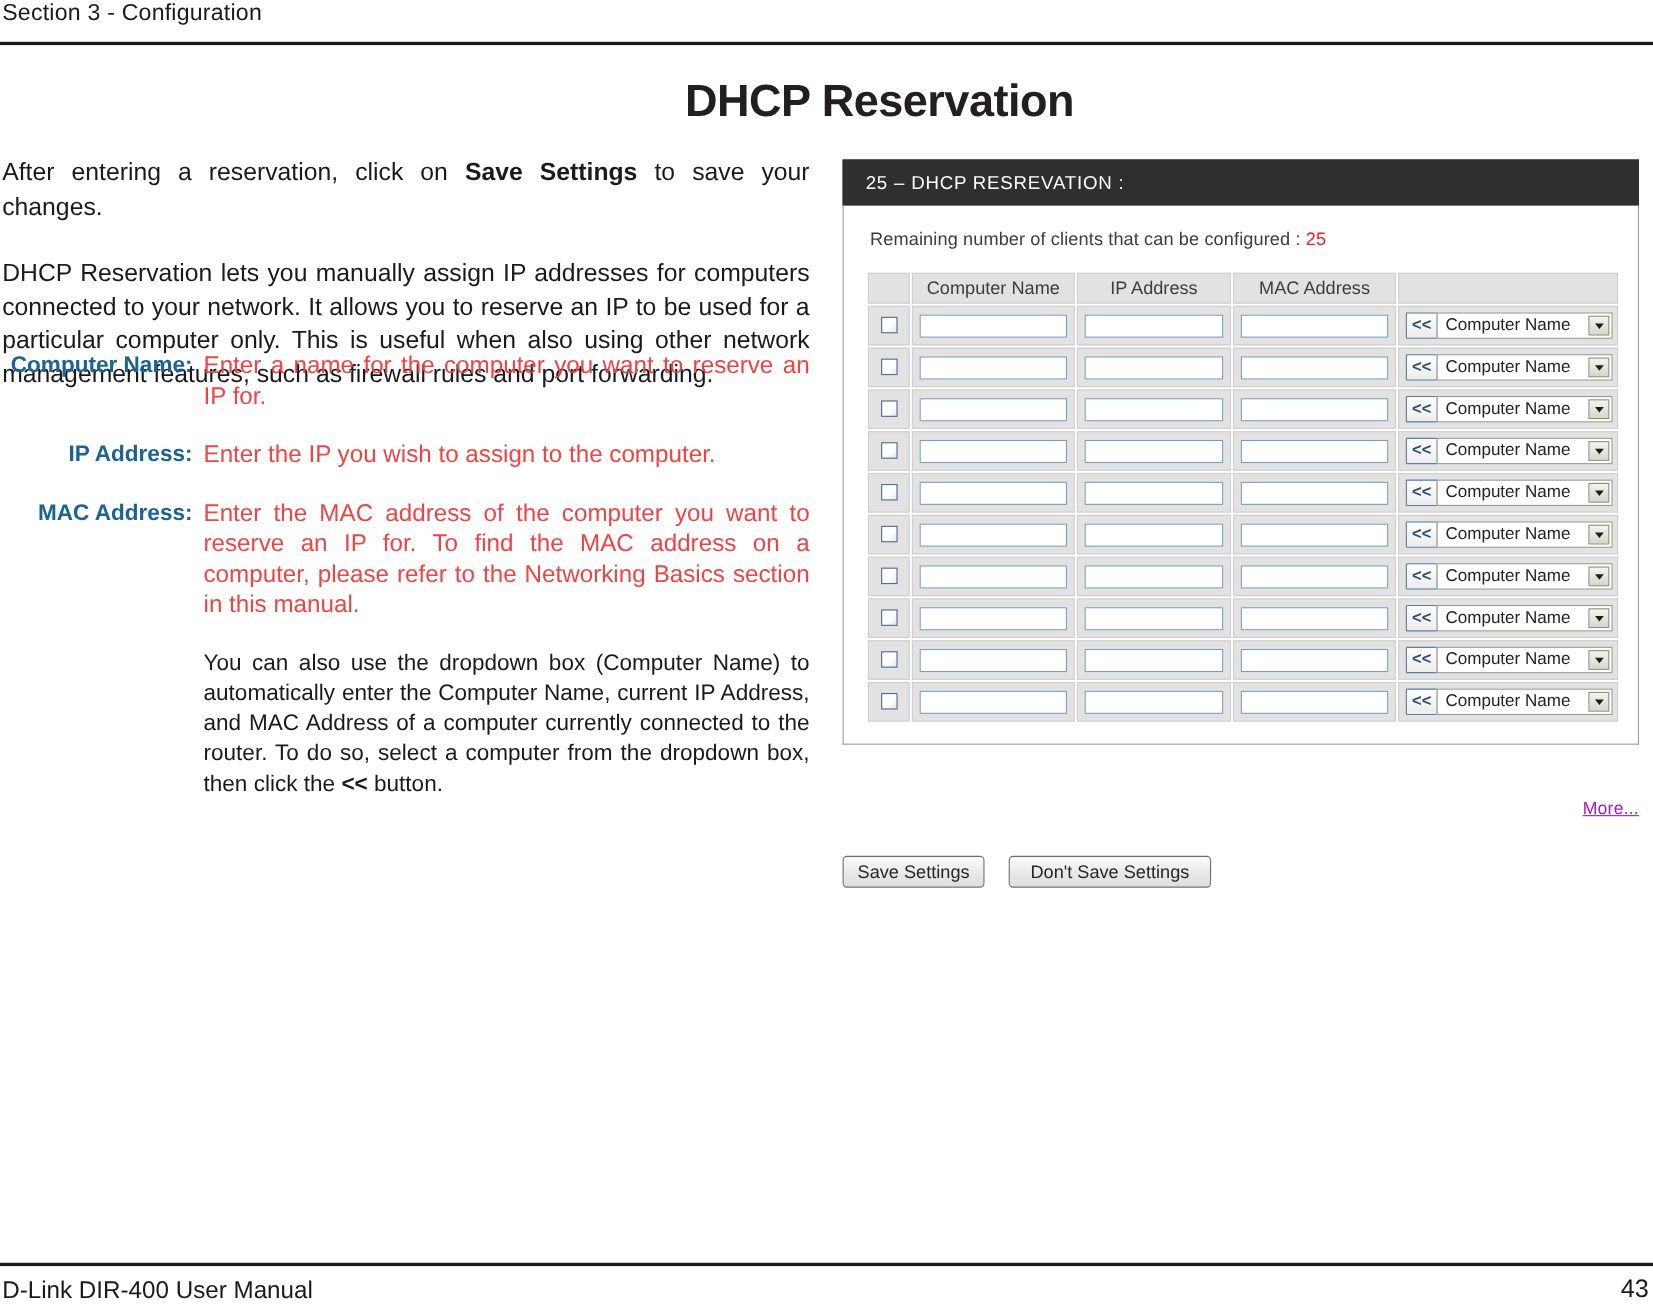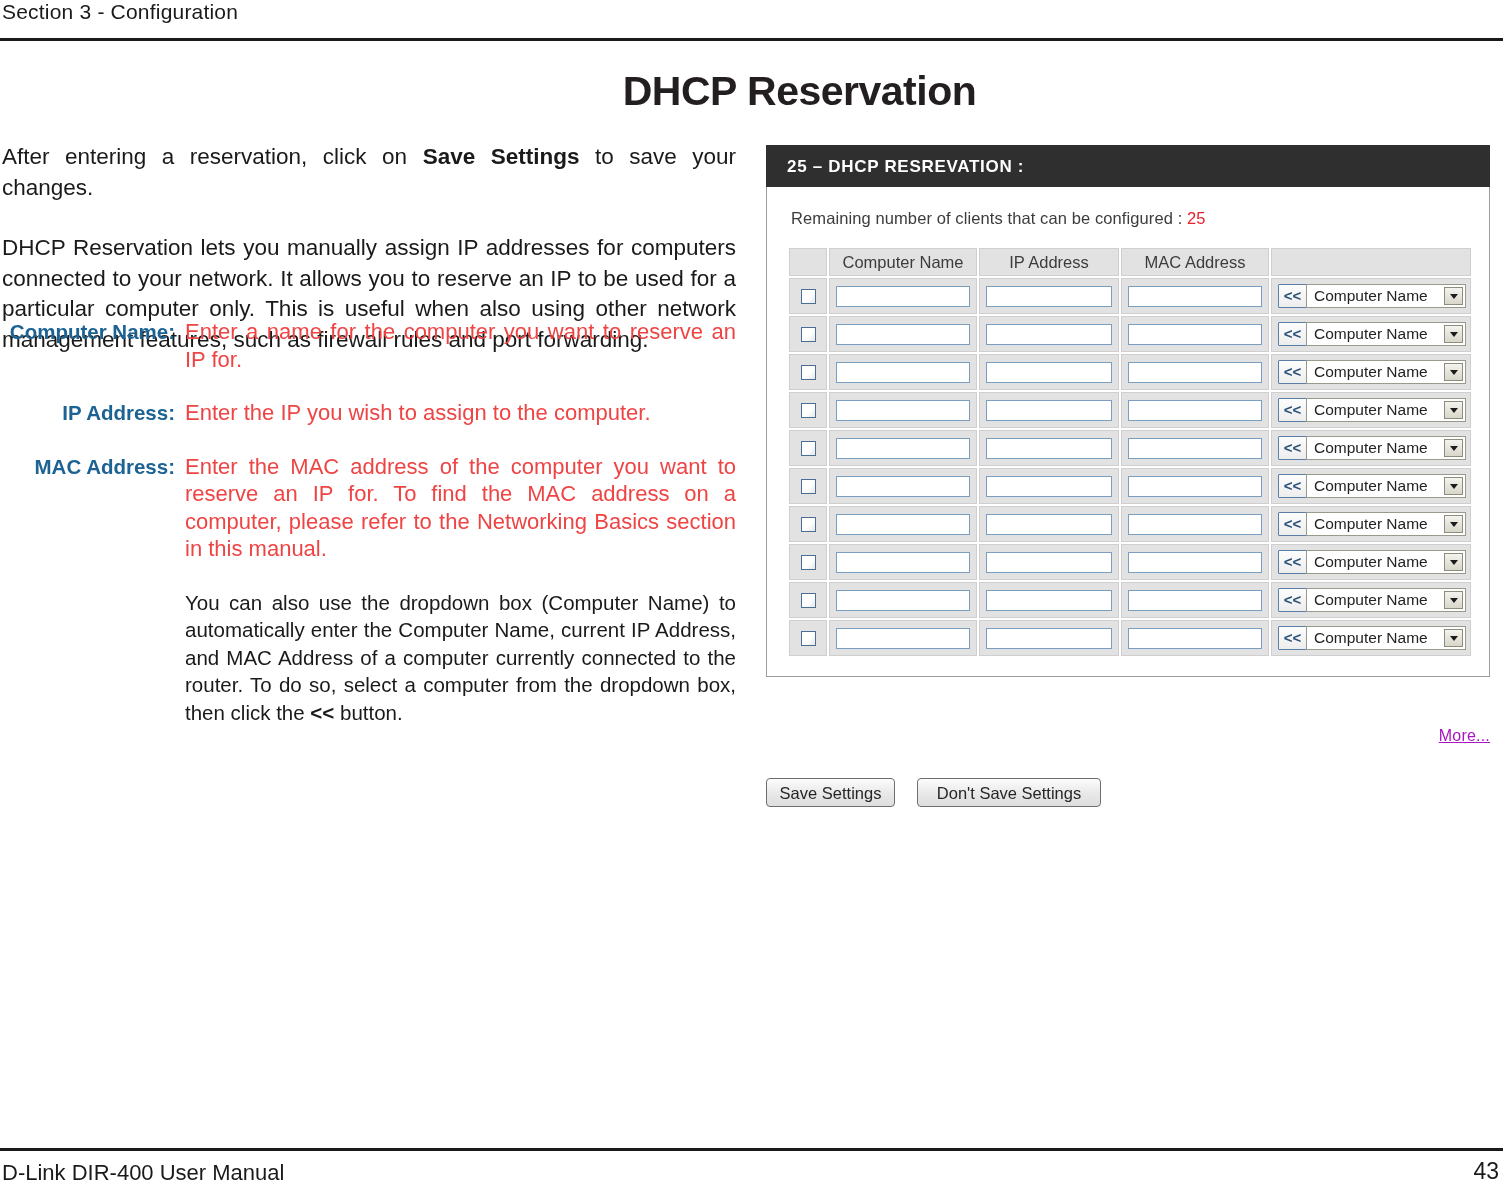--- a/index.html
+++ b/index.html
@@ -114,21 +114,21 @@
   #ui-panel {
     position: absolute;
     left: 766px; top: 145px;
     width: 724px;
     background: #ffffff;
   }
   #ui-titlebar {
     background: #2f2f2f;
     color: #ffffff;
     font-size: 17px;
-    font-weight: bold;
+    font-weight: normal;
     letter-spacing: 0.7px;
     padding: 11px 0 11px 20px;
     box-sizing: border-box;
     height: 42px;
     border: 1px solid #2f2f2f;
   }
   #ui-body {
     border: 1px solid #9c9c9c;
     border-top: none;
     background: #ffffff;

